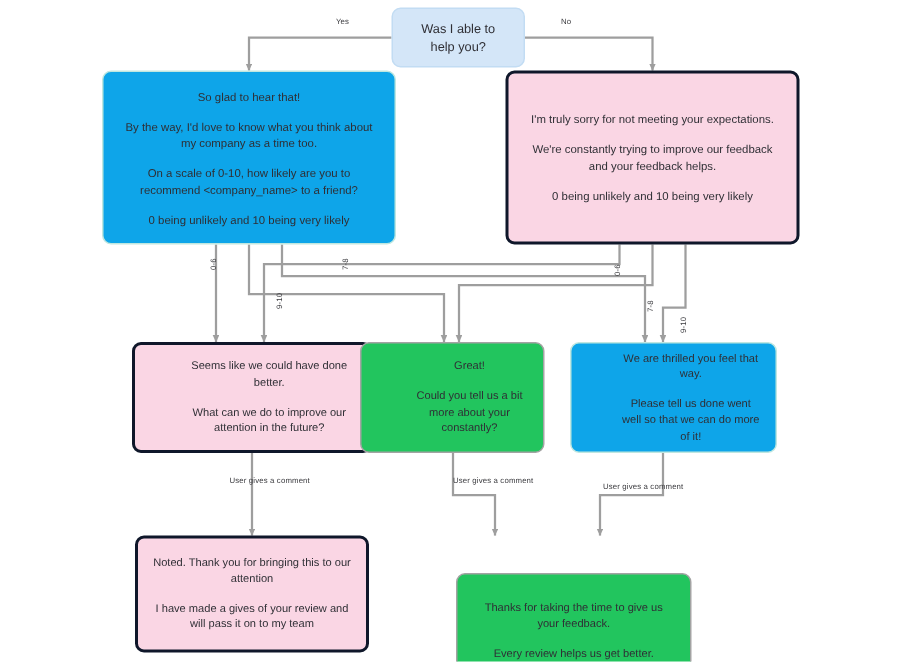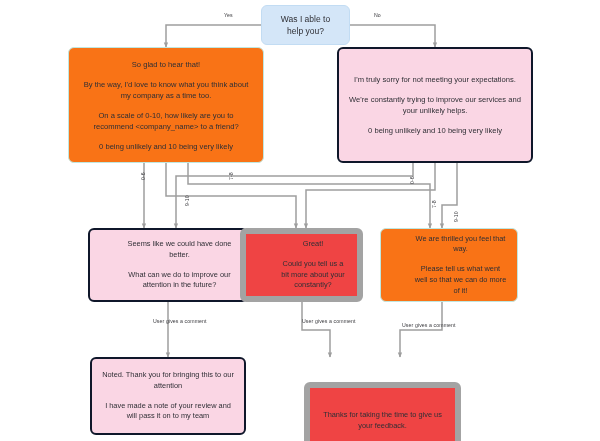--- a/index.html
+++ b/index.html
@@ -17,23 +17,23 @@
     border-radius:6px;
     display:flex;flex-direction:column;justify-content:center;align-items:center;
     text-align:center;
     padding:8px 10px;
     line-height:1.45;
   }
   .node p{margin:0;}
   .node p + p{margin-top:9px;}
 
   .n-blue{background:#d4e6f8;border:1px solid #c2dcf3;}
-  .n-mint{background:#f97316;border:1px solid #bfe7e0;}
+  .n-mint{background:#0ea5e9;border:1px solid #bfe7e0;}
   .n-pink{background:#fad6e4;border:2px solid #0f172a;}
-  .n-cream{background:#ef4444;border:6px solid #a3a3a3;text-align:center;}
+  .n-cream{background:#22c55e;border:1px solid #a3a3a3;text-align:center;}
 
   .decision{font-size:8.5px;}
   .big{font-size:7.6px;}
   .mid{font-size:7.4px;padding-left:33px;}
   .bot{font-size:7.4px;}
 
   b{font-weight:normal;}
 
   .edge-label{
     position:absolute;
@@ -81,46 +81,47 @@
 
   <div class="node n-mint big" style="left:68px;top:47px;width:196px;height:116px;">
     <p>So glad to hear that!</p>
     <p>By the way, I'd love to know what you think about my company as a time too.</p>
     <p>On a scale of <b>0-10</b>, how likely are you to recommend &lt;company_name&gt; to a friend?</p>
     <p><b>0</b> being <b>unlikely</b> and <b>10</b> being <b>very likely</b></p>
   </div>
 
   <div class="node n-pink big" style="left:337px;top:47px;width:196px;height:116px;">
     <p>I'm truly sorry for not meeting your expectations.</p>
-    <p>We're constantly trying to improve our services and your unlikely helps.</p>
+    <p>We're constantly trying to improve our feedback and your feedback helps.</p>
     <p><b>0</b> being <b>unlikely</b> and <b>10</b> being <b>very likely</b></p>
   </div>
 
   <div class="node n-pink mid" style="left:88px;top:228px;width:160px;height:74px;">
     <p>Seems like we could have done better.</p>
     <p>What can we do to improve our attention in the future?</p>
   </div>
 
   <div class="node n-cream mid" style="left:240px;top:228px;width:123px;height:74px;">
     <p>Great!</p>
     <p>Could you tell us a bit more about your constantly?</p>
   </div>
 
   <div class="node n-mint mid" style="left:380px;top:228px;width:138px;height:74px;">
     <p>We are thrilled you feel that way.</p>
-    <p>Please tell us what went well so that we can do more of it!</p>
+    <p>Please tell us done went well so that we can do more of it!</p>
   </div>
 
   <div class="node n-pink bot" style="left:90px;top:357px;width:156px;height:78px;">
     <p>Noted. Thank you for bringing this to our attention</p>
-    <p>I have made a note of your review and will pass it on to my team</p>
+    <p>I have made a gives of your review and will pass it on to my team</p>
   </div>
 
   <div class="node n-cream bot" style="left:304px;top:343px;width:157px;height:78px;margin-top:39px;">
     <p>Thanks for taking the time to give us your feedback.</p>
+    <p>Every review helps us get better.</p>
   </div>
 
   <span class="edge-label" style="left:224px;top:12px;">Yes</span>
   <span class="edge-label" style="left:374px;top:12px;">No</span>
 
   <span class="edge-label vert" style="left:140px;top:180px;">0-6</span>
   <span class="edge-label vert" style="left:228px;top:180px;">7-8</span>
   <span class="edge-label vert" style="left:184px;top:206px;">9-10</span>
 
   <span class="edge-label vert" style="left:409px;top:184px;">0-6</span>

